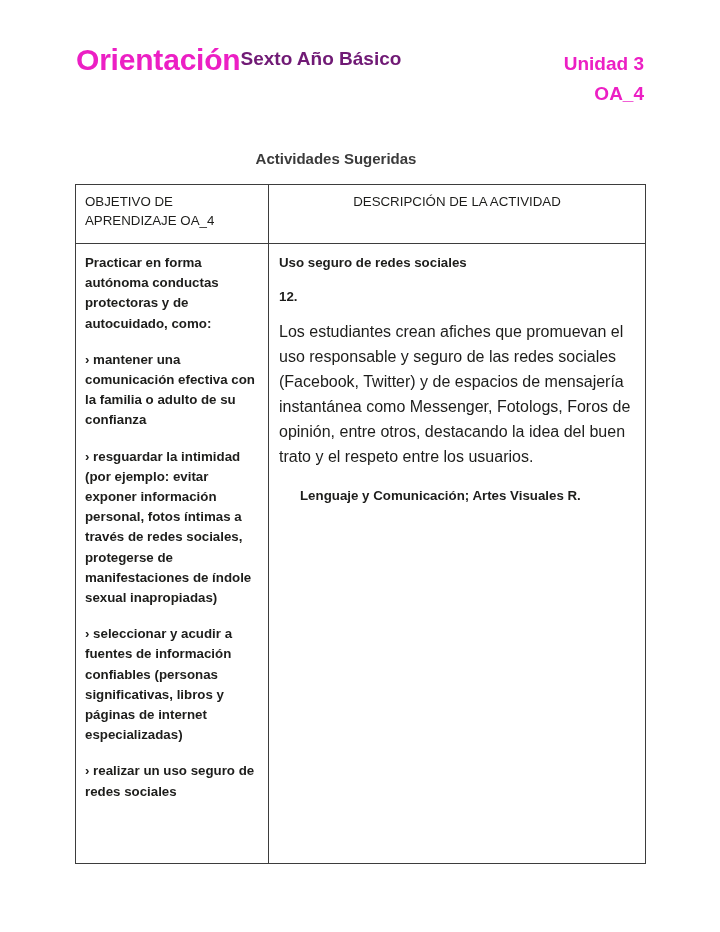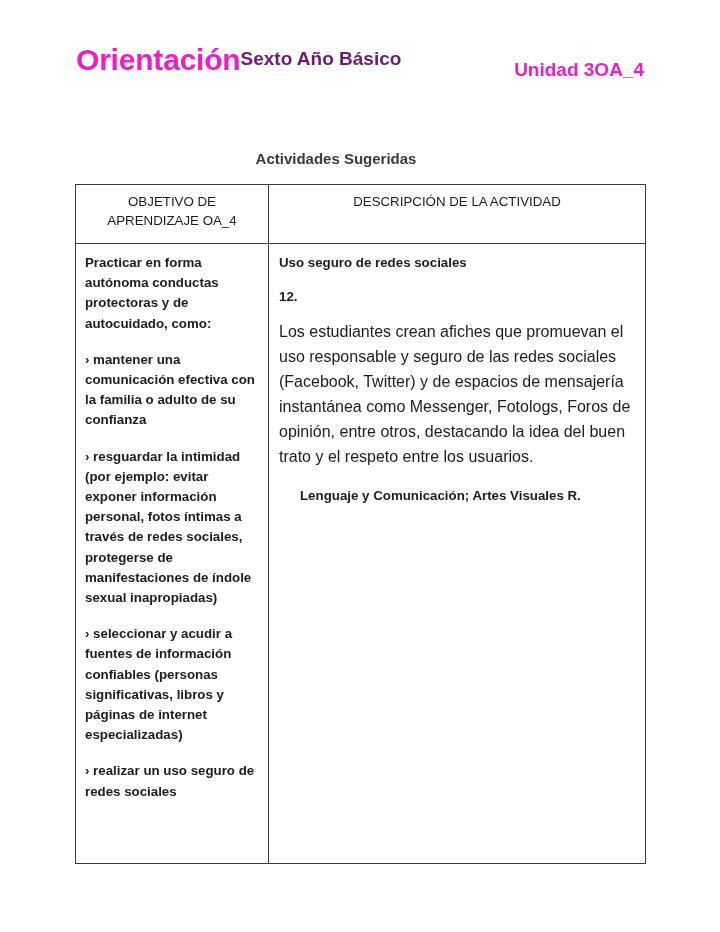--- a/index.html
+++ b/index.html
@@ -50,21 +50,21 @@
   .grade-subtitle {
     font-size: 19px;
     font-weight: bold;
     color: #701a75;
     line-height: 1.2;
     margin-top: 4px;
     white-space: nowrap;
   }
   .header-right {
     display: flex;
-    flex-direction: row;
+    flex-direction: column;
     align-items: flex-end;
     padding-top: 8px;
   }
   .unit-label {
     font-size: 19px;
     font-weight: bold;
     color: #ec1fc4;
     line-height: 1.25;
     white-space: nowrap;
   }
@@ -101,21 +101,21 @@
   .activities-table td,
   .activities-table th {
     border: 1px solid #3d3d3d;
     vertical-align: top;
     padding: 0;
   }
   .col-objective { width: 193px; }
   .col-description { width: 377px; }
 
   th.hdr-objective {
-    text-align: center;
+    text-align: left;
     font-weight: normal;
     font-size: 13.3px;
     color: #1d1d1b;
     padding: 8px 9px 10px 9px;
     line-height: 1.42;
     height: 40px;
   }
   th.hdr-description {
     text-align: center;
     font-weight: normal;

